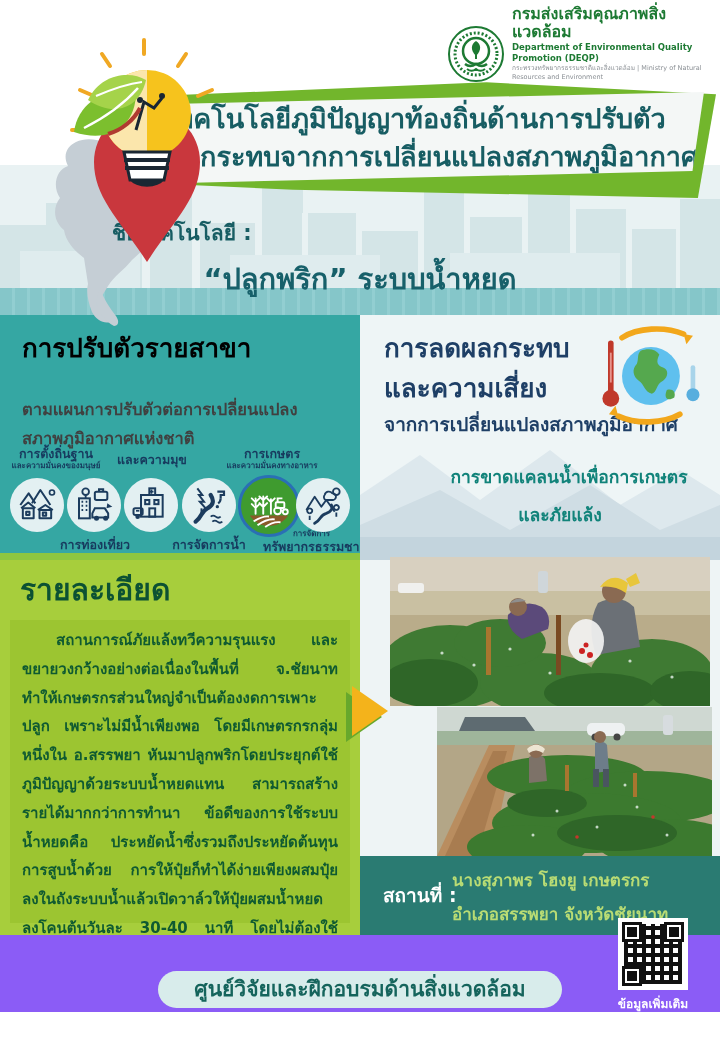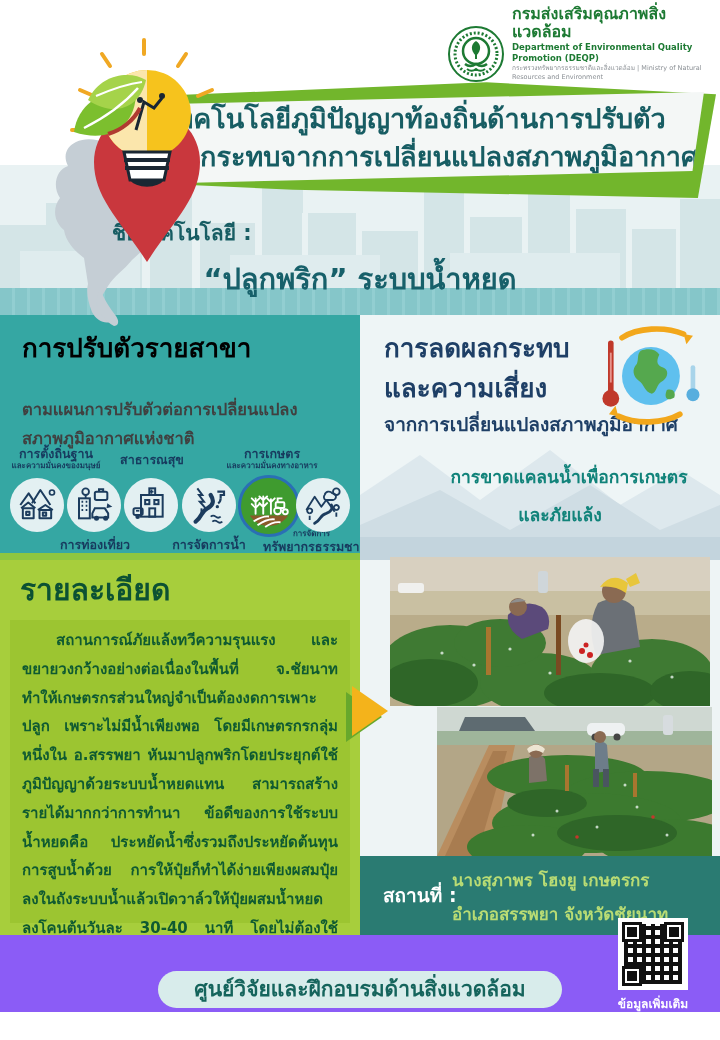--- a/index.html
+++ b/index.html
@@ -188,21 +188,21 @@
     <div class="adapt-sub">
       <div>ตามแผนการปรับตัวต่อการเปลี่ยนแปลง</div>
       <div>สภาพภูมิอากาศแห่งชาติ</div>
     </div>
 
     <div class="sector-label" style="left:0;top:131px;width:112px;">
       <div class="sl-main">การตั้งถิ่นฐาน</div>
       <div class="sl-sub">และความมั่นคงของมนุษย์</div>
     </div>
     <div class="sector-label" style="left:98px;top:137px;width:108px;">
-      <div class="sl-main">สาธารณสุข</div>
+      <div class="sl-main">และความมุข</div>
     </div>
     <div class="sector-label" style="left:212px;top:131px;width:120px;">
       <div class="sl-main">การเกษตร</div>
       <div class="sl-sub">และความมั่นคงทางอาหาร</div>
     </div>
     <div class="sector-label" style="left:40px;top:222px;width:110px;">
       <div class="sl-main">การท่องเที่ยว</div>
     </div>
     <div class="sector-label" style="left:154px;top:222px;width:110px;">
       <div class="sl-main">การจัดการน้ำ</div>

